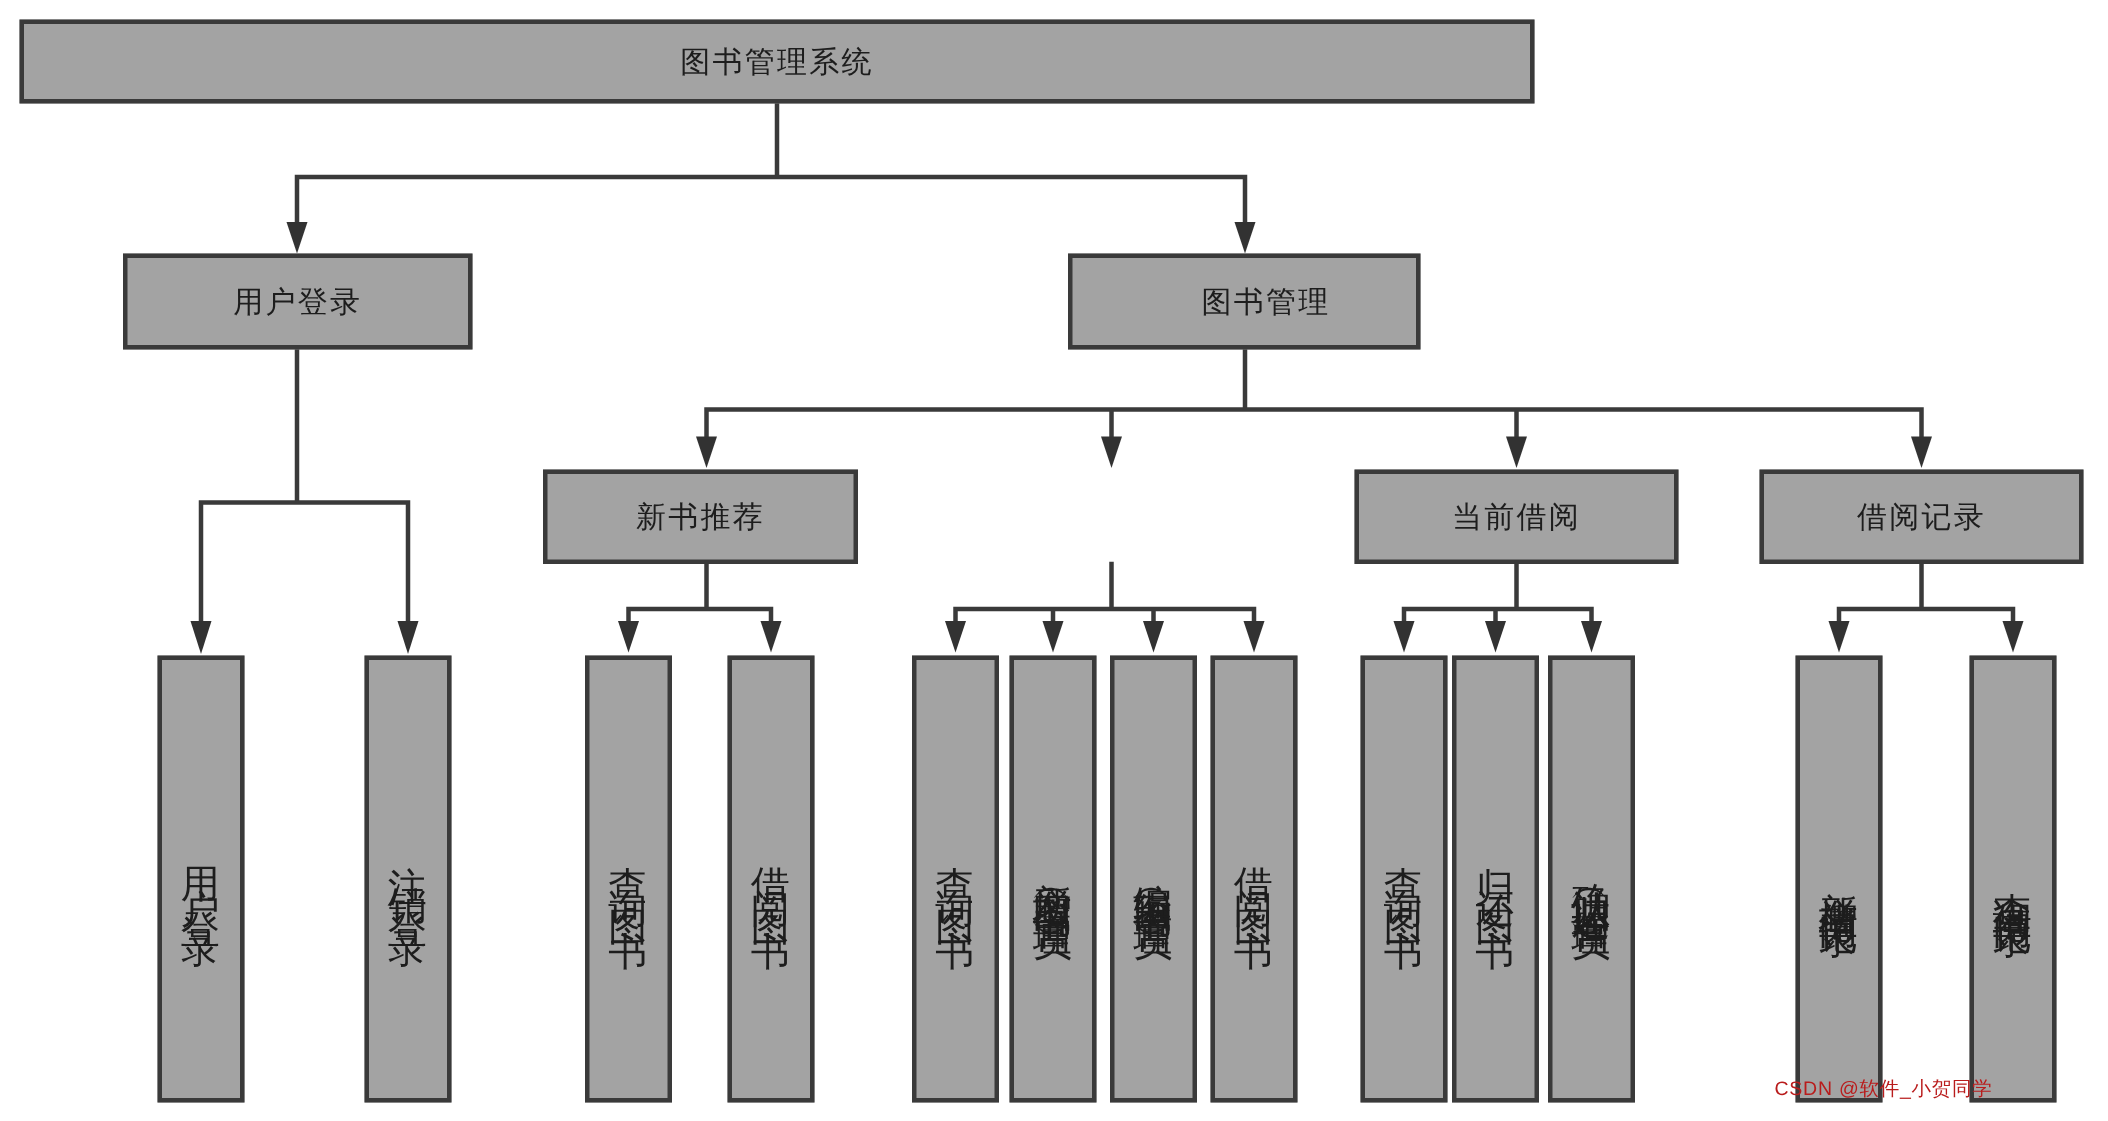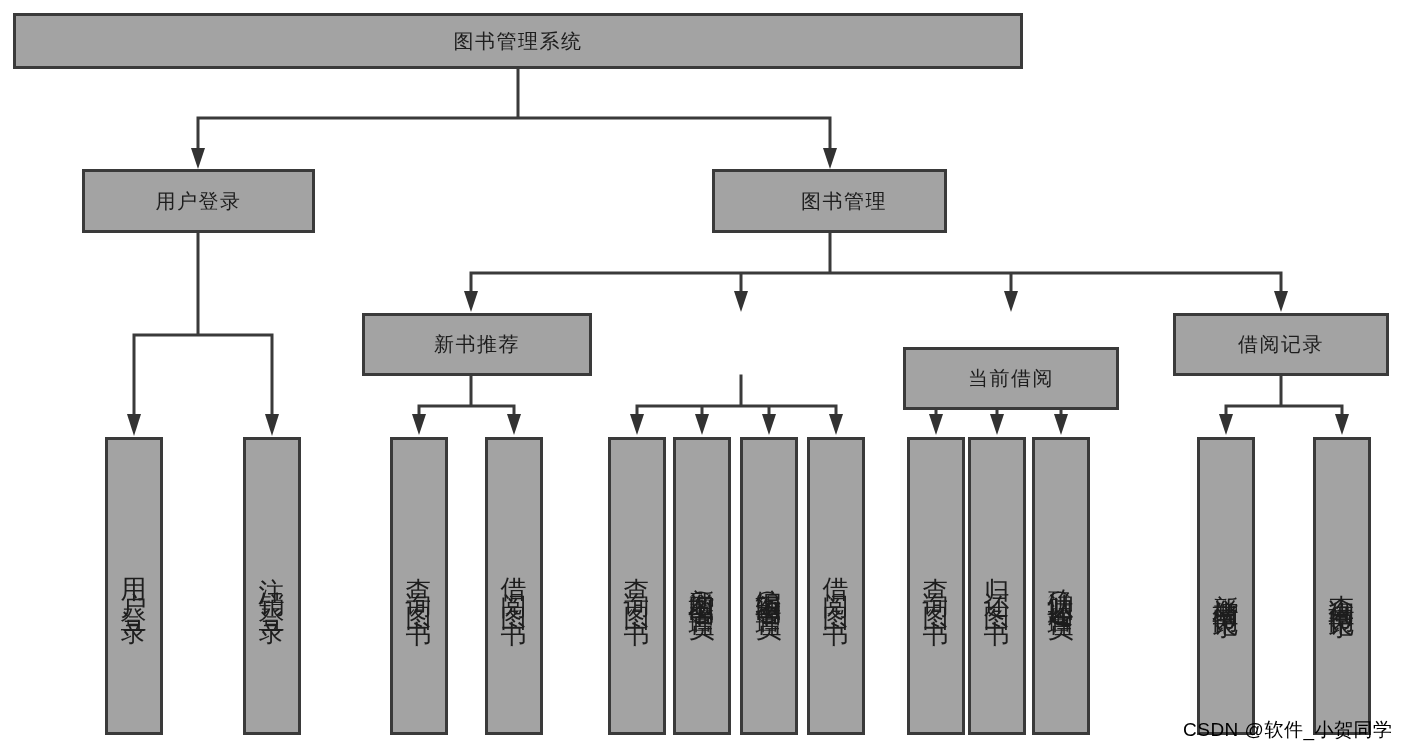--- a/index.html
+++ b/index.html
@@ -26,22 +26,22 @@
   .v-text {
     writing-mode:vertical-rl;
     text-orientation:mixed;
     font-size:26px;
     line-height:1;
     white-space:nowrap;
   }
   #watermark {
     position:absolute;
     left:1183px; top:717px;
-    font-size:19px;
-    color:#000000;
+    font-size:13px;
+    color:#b91c1c;
     z-index:3;
     white-space:nowrap;
     letter-spacing:0.5px;
   }
 </style>
 </head>
 <body>
 
 <div id="stage">
 
@@ -89,24 +89,24 @@
     <span class="h-label">图书管理系统</span>
   </div>
 
   <div class="node" style="left:82px; top:169px; width:233px; height:64px;">
     <span class="h-label">用户登录</span>
   </div>
   <div class="node" style="left:712px; top:169px; width:235px; height:64px;padding-left:29px;">
     <span class="h-label">图书管理</span>
   </div>
 
-  <div class="node" style="left:362px; top:313px; width:230px; height:63px;">
+  <div class="node" style="left:362px; top:313px; width:210px; height:63px;">
     <span class="h-label">新书推荐</span>
   </div>
-  <div class="node" style="left:903px; top:313px; width:216px; height:63px;margin-top:34px;">
+  <div class="node" style="left:903px; top:313px; width:216px; height:63px;">
     <span class="h-label">当前借阅</span>
   </div>
   <div class="node" style="left:1173px; top:313px; width:216px; height:63px;">
     <span class="h-label">借阅记录</span>
   </div>
 
   <div class="node v-node" style="left:105px;">
     <span class="v-text" style="letter-spacing: 0.55em;">用户登录</span>
   </div>
   <div class="node v-node" style="left:243px;">

